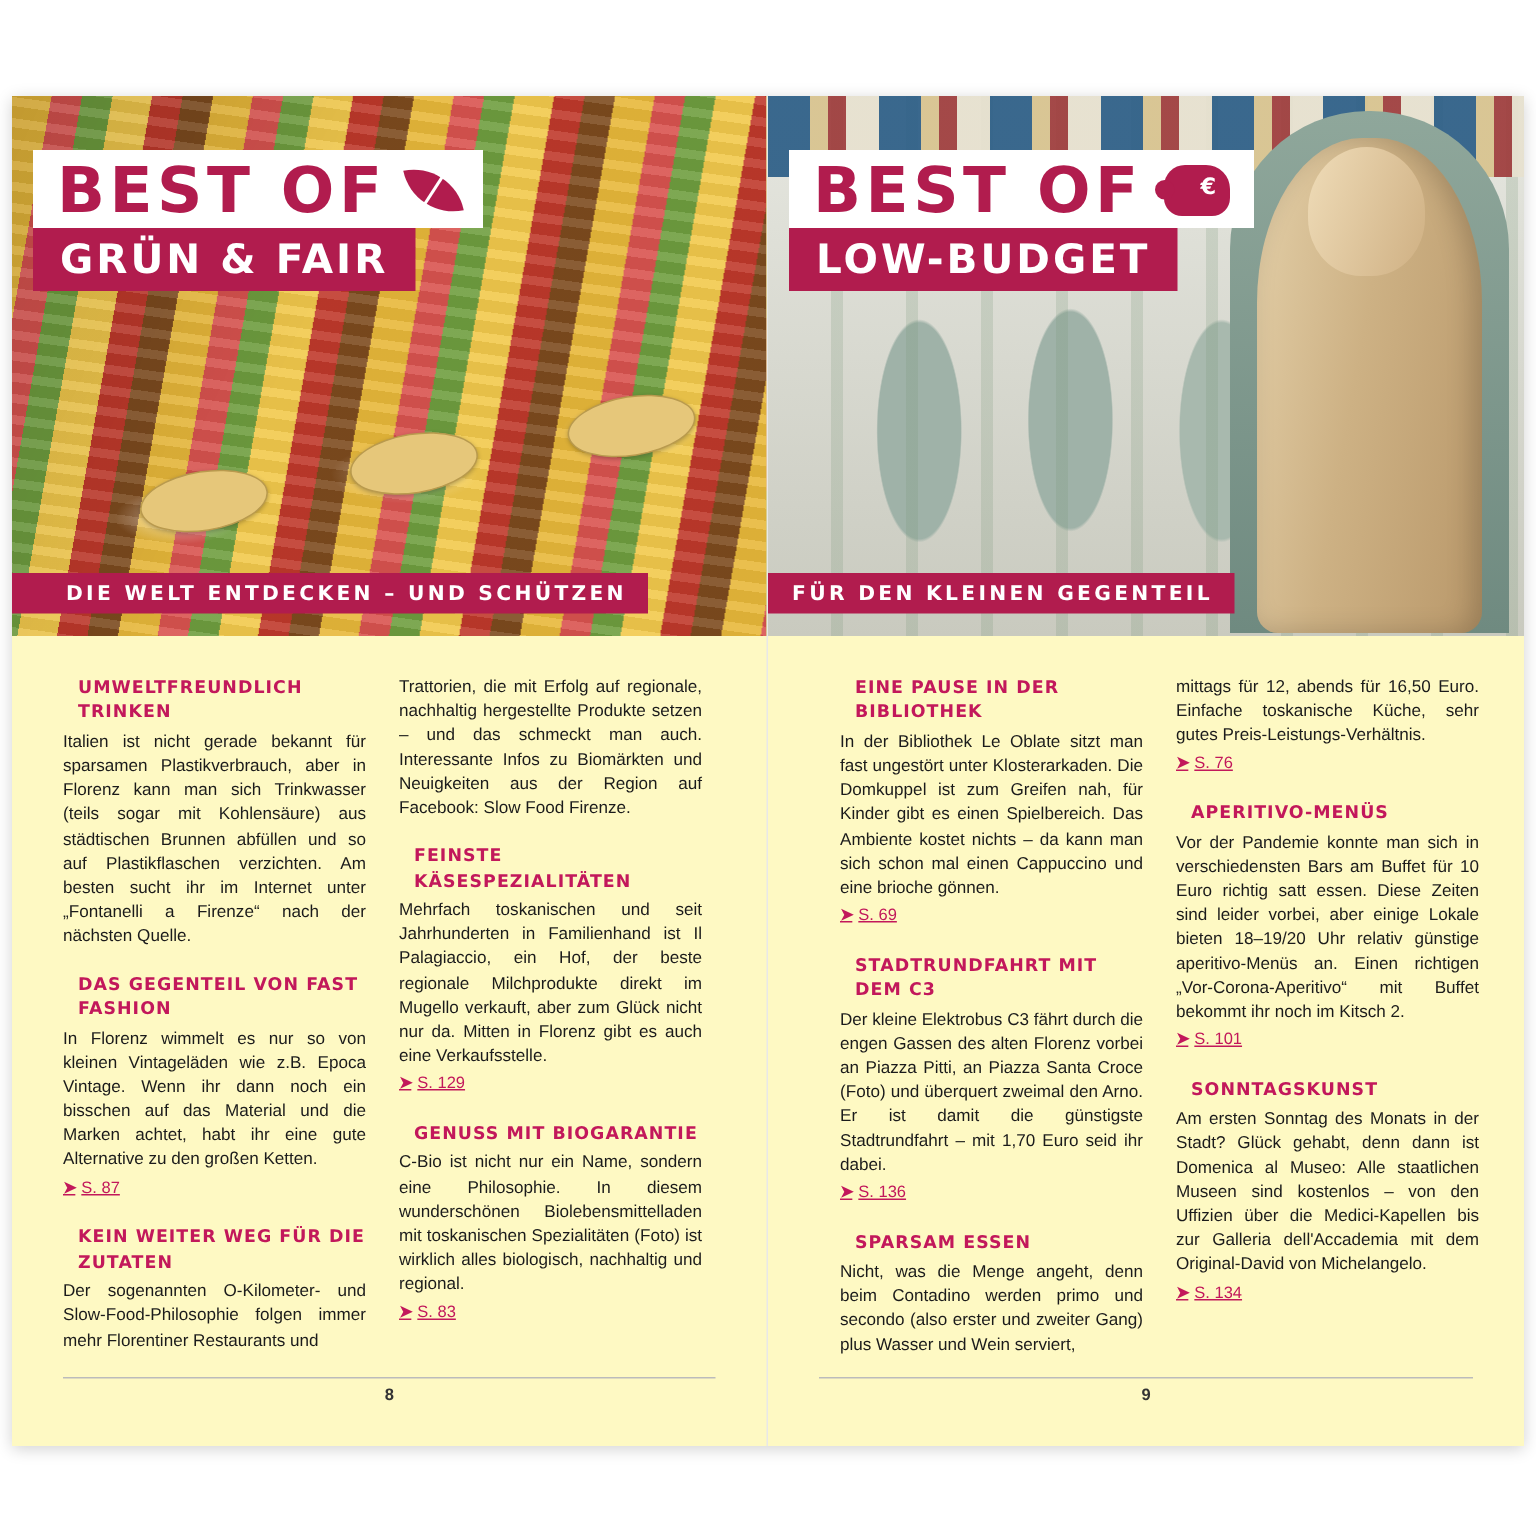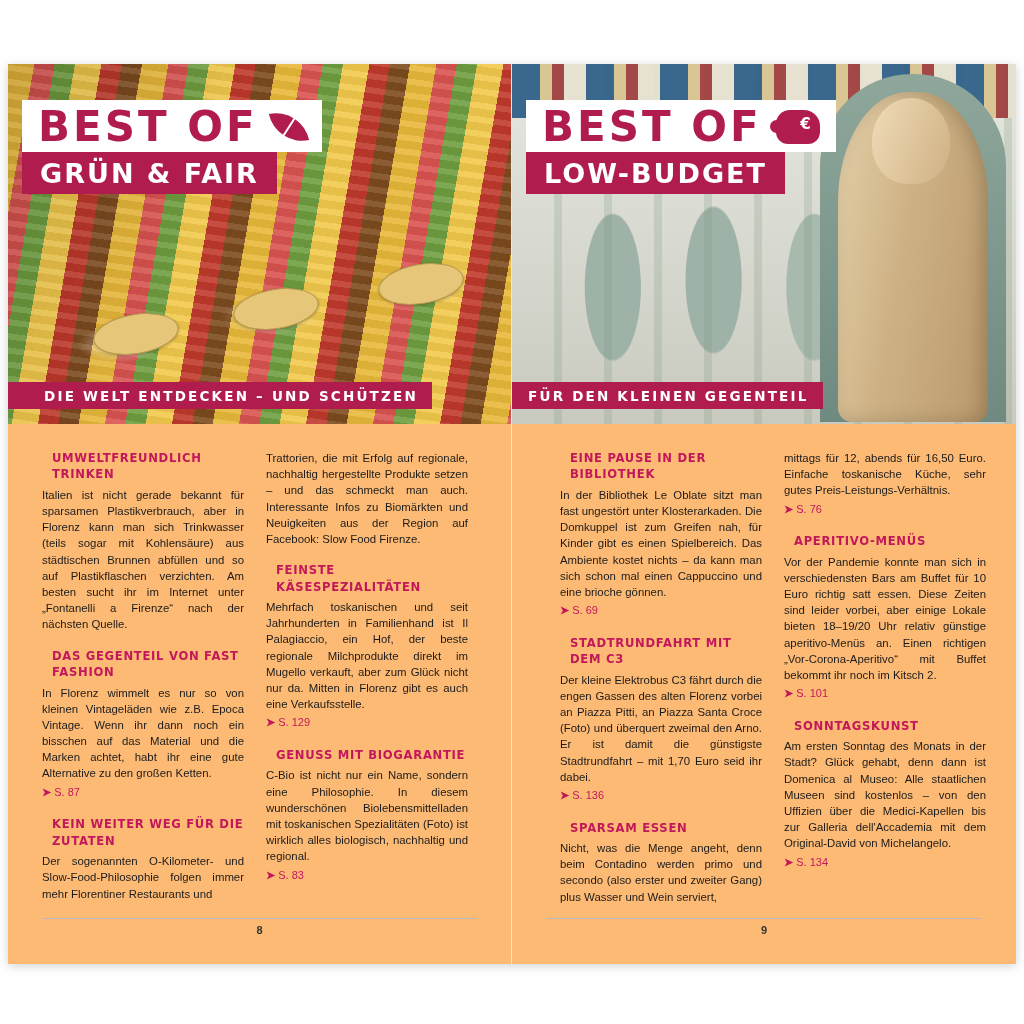--- a/index.html
+++ b/index.html
@@ -13,21 +13,21 @@
     position: absolute;
     left: 8px; top: 64px;
     width: 1008px; height: 900px;
     display: flex;
     background: #ffffff;
     box-shadow: 0 2px 10px rgba(0,0,0,0.18);
   }
   .page {
     position: relative;
     width: 576px; height: 900px;
-    background: #fdba74;
+    background: #fef9c3;
     overflow: hidden;
   }
   .page.left { border-right: 1px solid #e8e8e8; }
 
   
   .hero {
     position: relative;
     height: 360px;
     overflow: hidden;
   }
@@ -215,20 +215,21 @@
     color: #c2185b;
     text-transform: uppercase;
     text-align: left;
   }
   p.para { margin: 0 0 0 0; }
   .ref {
     margin: 3px 0 16px 0;
     color: #c2185b;
     font-size: 11px;
     text-align: left;
+    text-decoration: underline;
   }
   .ref .arrow { font-weight: bold; letter-spacing: -1px; margin-right: 4px; }
   .gap { height: 15px; }
 
   .footer {
     position: absolute;
     left: 34px; right: 34px; bottom: 28px;
     border-top: 1px solid #bbbbbb;
     padding-top: 5px;
     text-align: center;

